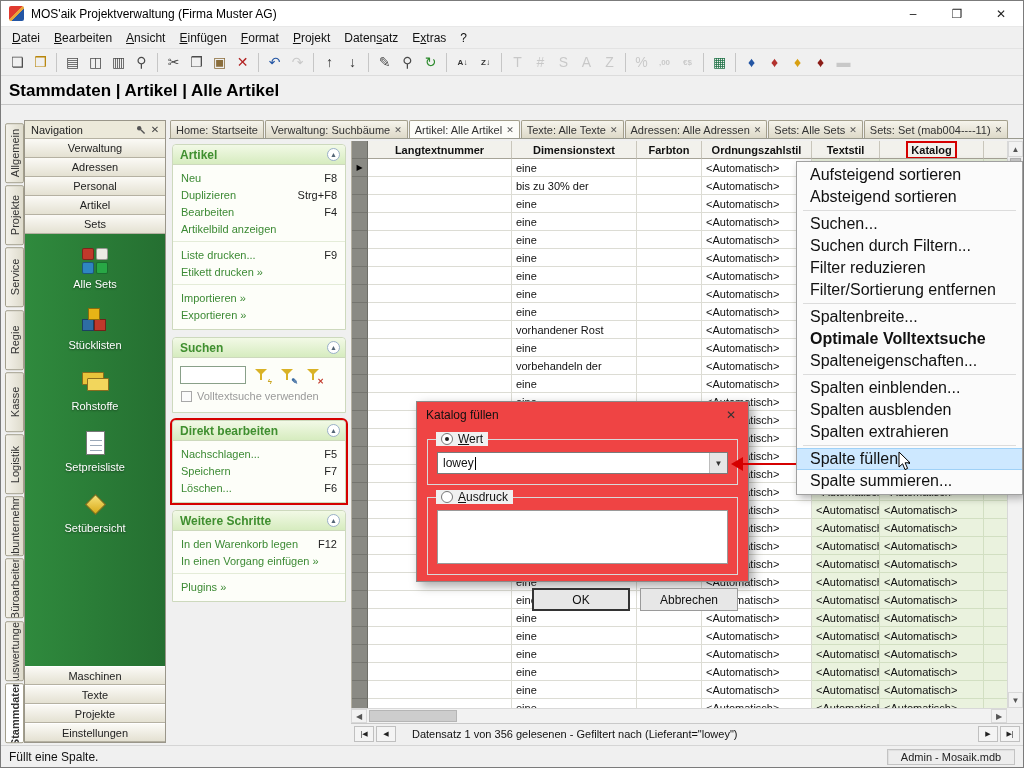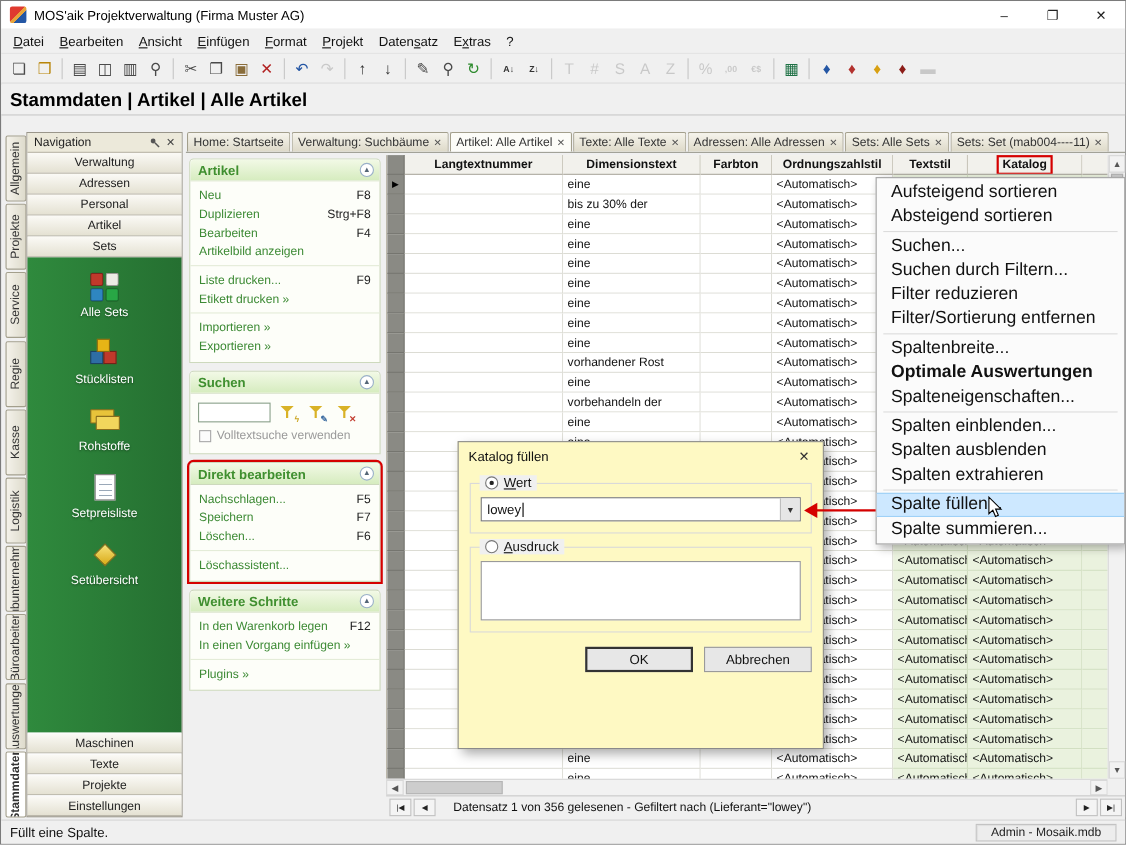--- a/index.html
+++ b/index.html
@@ -109,21 +109,21 @@
   .sb-right{margin-left:auto;width:128px;height:16px;border:1px solid #c3c3c3;background:#ededed;display:flex;align-items:center;justify-content:center;font-size:11px;color:#222;box-shadow:inset 1px 1px 1px rgba(0,0,0,.06)}
 
   
   .ctx-menu{position:absolute;left:795px;top:160px;width:227px;background:#fbfbfb;border:1px solid #a0a0a0;box-shadow:3px 3px 8px rgba(0,0,0,.3);padding:2px 0;z-index:40}
   .cm-item{height:22px;display:flex;align-items:center;padding:0 13px;font-size:16px;color:#111}
   .cm-item.bold{font-weight:bold}
   .cm-item.hl{background:#cde8ff;border-top:1px solid #9fd1f7;border-bottom:1px solid #9fd1f7}
   .cm-sep{height:1px;background:#dcdcdc;margin:2px 6px}
 
   
-  .dialog{position:absolute;left:415px;top:400px;width:333px;height:280px;background:#fef9c3;border:1px solid #8a8a8a;box-shadow:4px 4px 10px rgba(0,0,0,.35);z-index:30}
+  .dialog{position:absolute;left:415px;top:400px;width:333px;height:181px;background:#ef4444;border:1px solid #8a8a8a;box-shadow:4px 4px 10px rgba(0,0,0,.35);z-index:30}
   .dlg-title{height:25px;display:flex;align-items:center;padding-left:9px;font-size:12px;color:#111}
   .dlg-x{margin-left:auto;width:34px;height:100%;display:flex;align-items:center;justify-content:center;font-size:12px;color:#333}
   .dlg-group{position:relative;margin:12px 10px 0;border:1px solid #d9d9d9;padding:12px 9px 10px}
   .dlg-legend{position:absolute;left:8px;top:-8px;background:#f0f0f0;padding:0 5px;display:flex;align-items:center;gap:5px;font-size:12px}
   .radio{width:12px;height:12px;border-radius:50%;border:1px solid #777;background:#fff;position:relative;flex:none}
   .radio.sel:after{content:"";position:absolute;left:3px;top:3px;width:4px;height:4px;border-radius:50%;background:#222}
   .combo{height:22px;background:#fff;border:1px solid #7a7a7a;display:flex;align-items:center;padding-left:5px;font-size:12px}
   .combo .caret{width:1px;height:13px;background:#000;margin-left:1px}
   .combo .dd{margin-left:auto;width:18px;height:100%;background:#e6e6e6;border-left:1px solid #bdbdbd;display:flex;align-items:center;justify-content:center;font-size:8px;color:#333}
   .dlg-text{height:54px;background:#fff;border:1px solid #9a9a9a}
@@ -399,25 +399,20 @@
               </div>
               <div class="tp-item">
                 <span>Speichern</span>
                 <span class="sc">F7</span>
               </div>
               <div class="tp-item">
                 <span>Löschen...</span>
                 <span class="sc">F6</span>
               </div>
             </div>
-            <div class="tp-group">
-              <div class="tp-item">
-                <span>Löschassistent...</span>
-              </div>
-            </div>
           </div>
         </section>
         <section class="tp-section">
           <div class="tp-head">
             <span>Weitere Schritte</span>
             <span class="chev">▲</span>
           </div>
           <div class="tp-body">
             <div class="tp-group">
               <div class="tp-item">
@@ -798,21 +793,21 @@
   <div class="ctx-menu">
       <div class="cm-item">Aufsteigend sortieren</div>
       <div class="cm-item">Absteigend sortieren</div>
       <div class="cm-sep"></div>
       <div class="cm-item">Suchen...</div>
       <div class="cm-item">Suchen durch Filtern...</div>
       <div class="cm-item">Filter reduzieren</div>
       <div class="cm-item">Filter/Sortierung entfernen</div>
       <div class="cm-sep"></div>
       <div class="cm-item">Spaltenbreite...</div>
-      <div class="cm-item bold">Optimale Auswertungen</div>
+      <div class="cm-item bold">Optimale Volltextsuche</div>
       <div class="cm-item">Spalteneigenschaften...</div>
       <div class="cm-sep"></div>
       <div class="cm-item">Spalten einblenden...</div>
       <div class="cm-item">Spalten ausblenden</div>
       <div class="cm-item">Spalten extrahieren</div>
       <div class="cm-sep"></div>
       <div class="cm-item hl">Spalte füllen...</div>
       <div class="cm-item">Spalte summieren...</div>
     </div>
 

